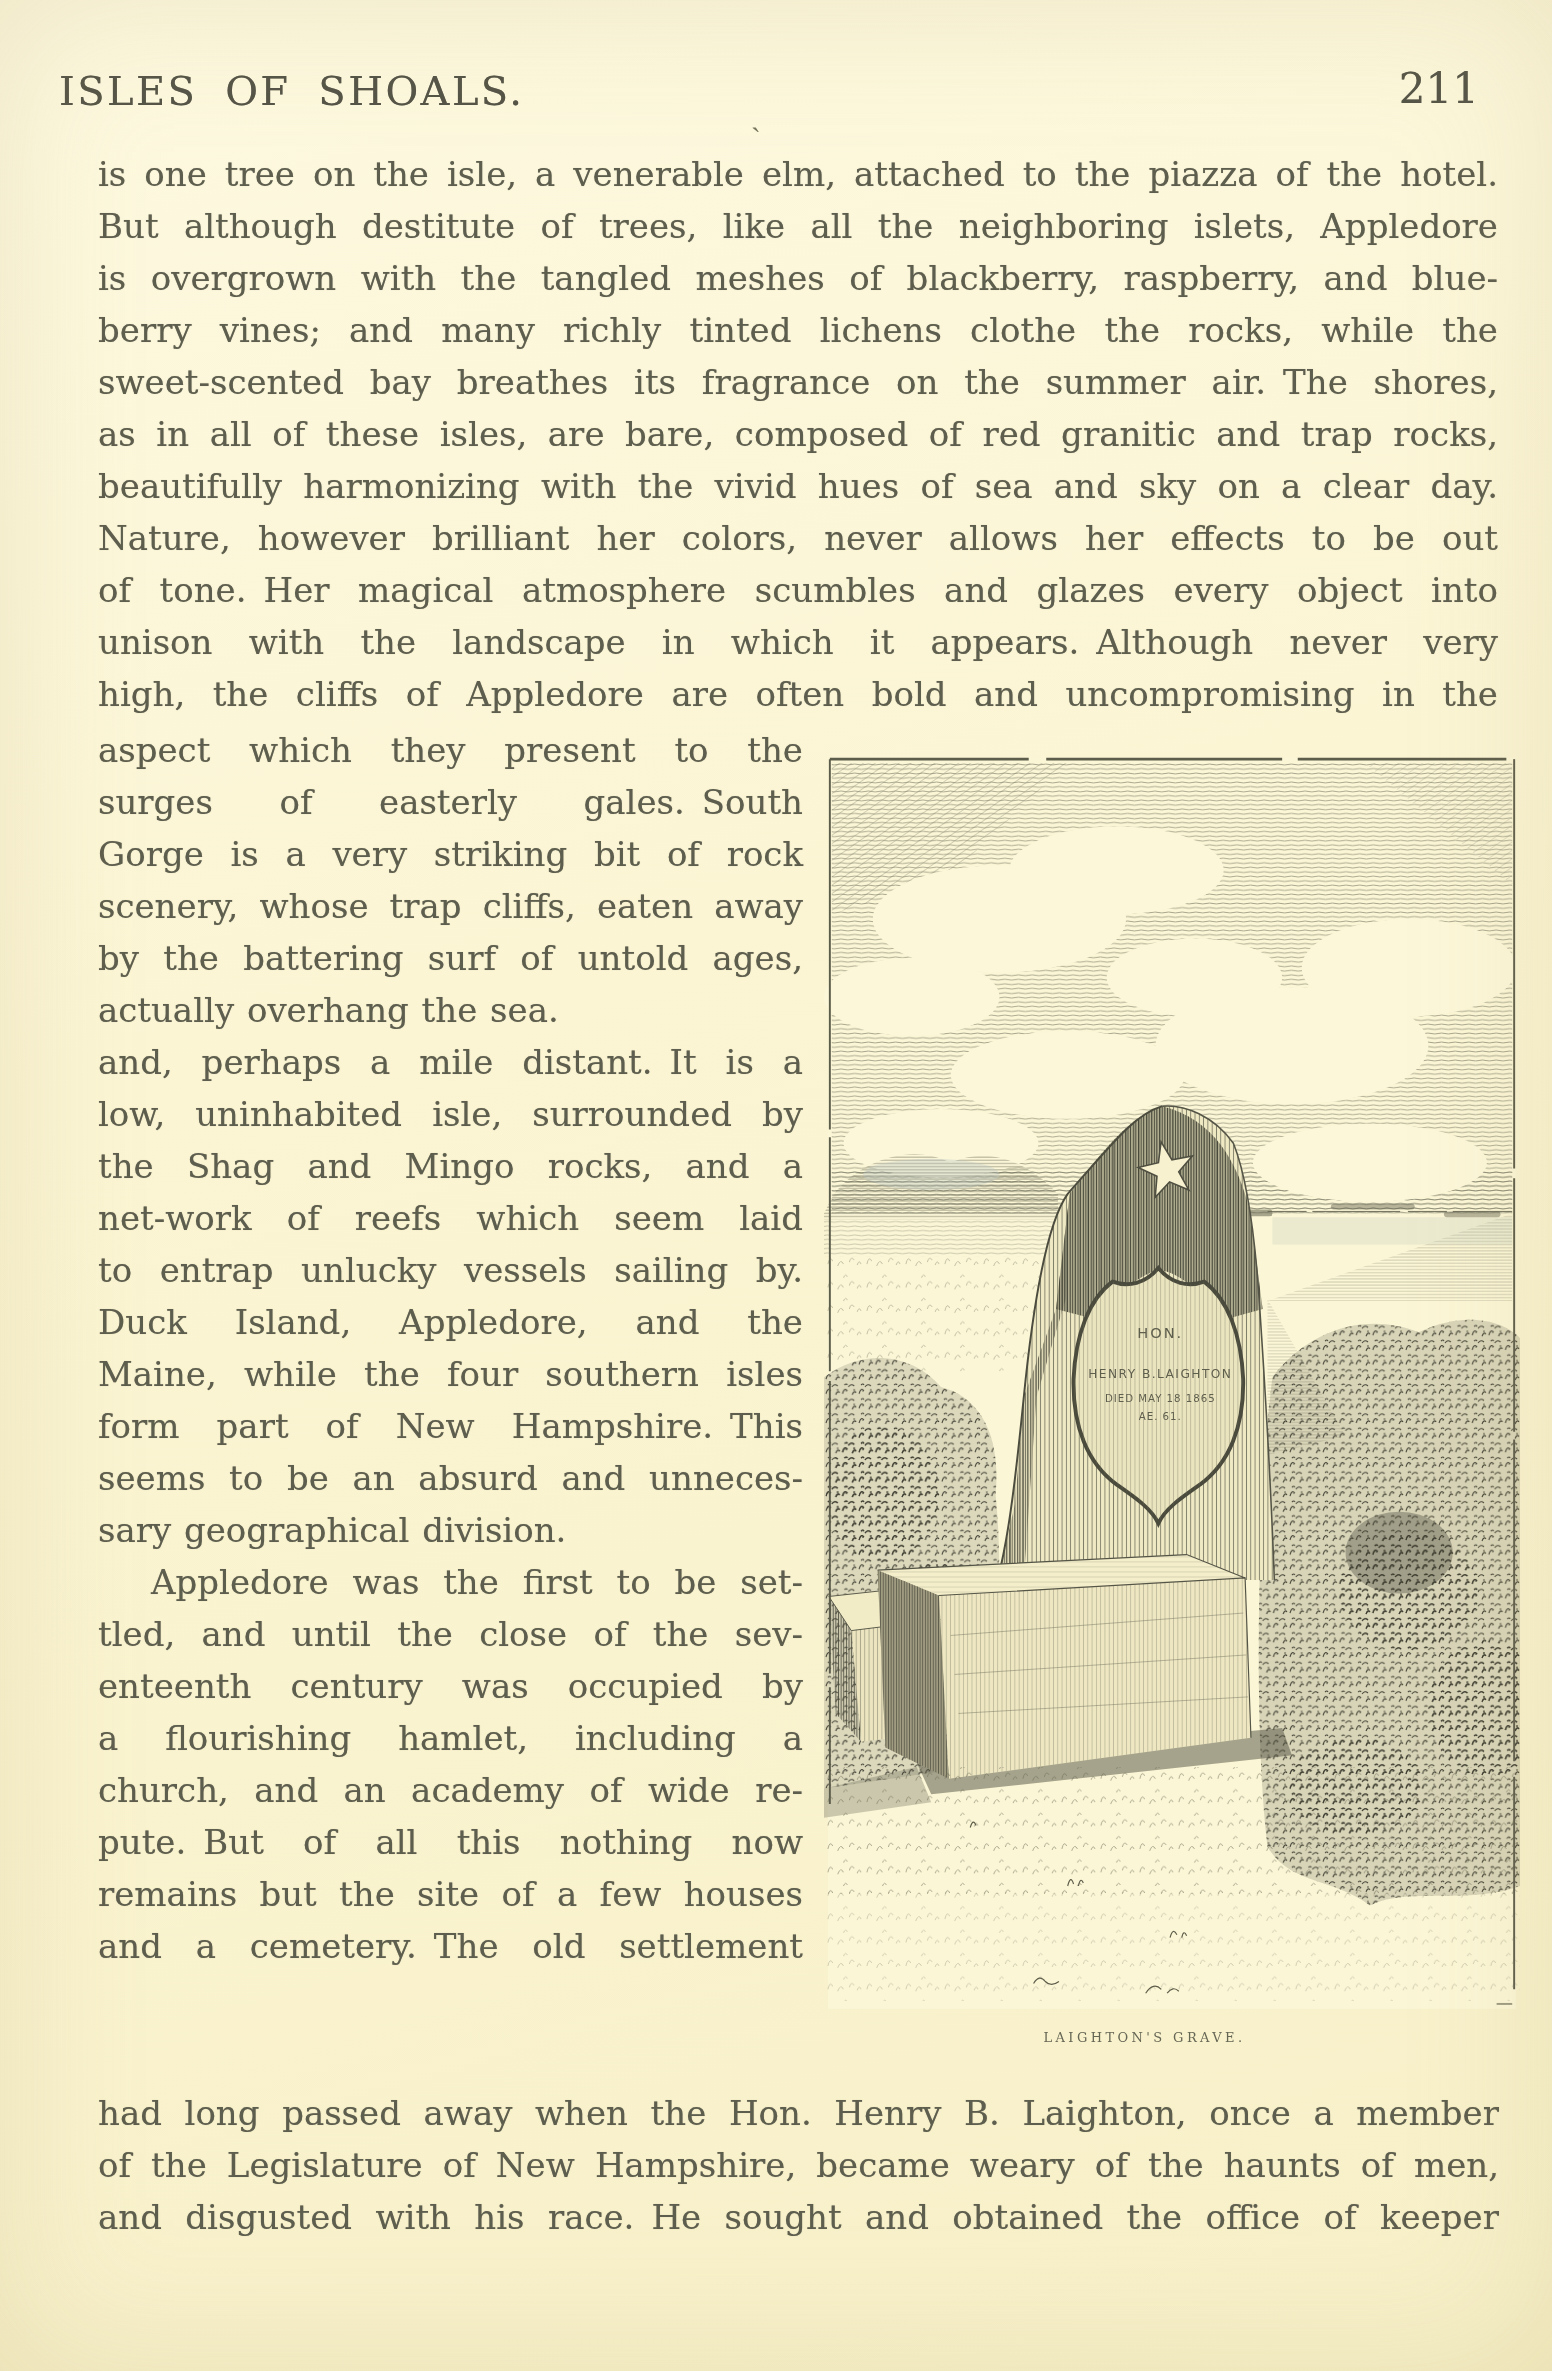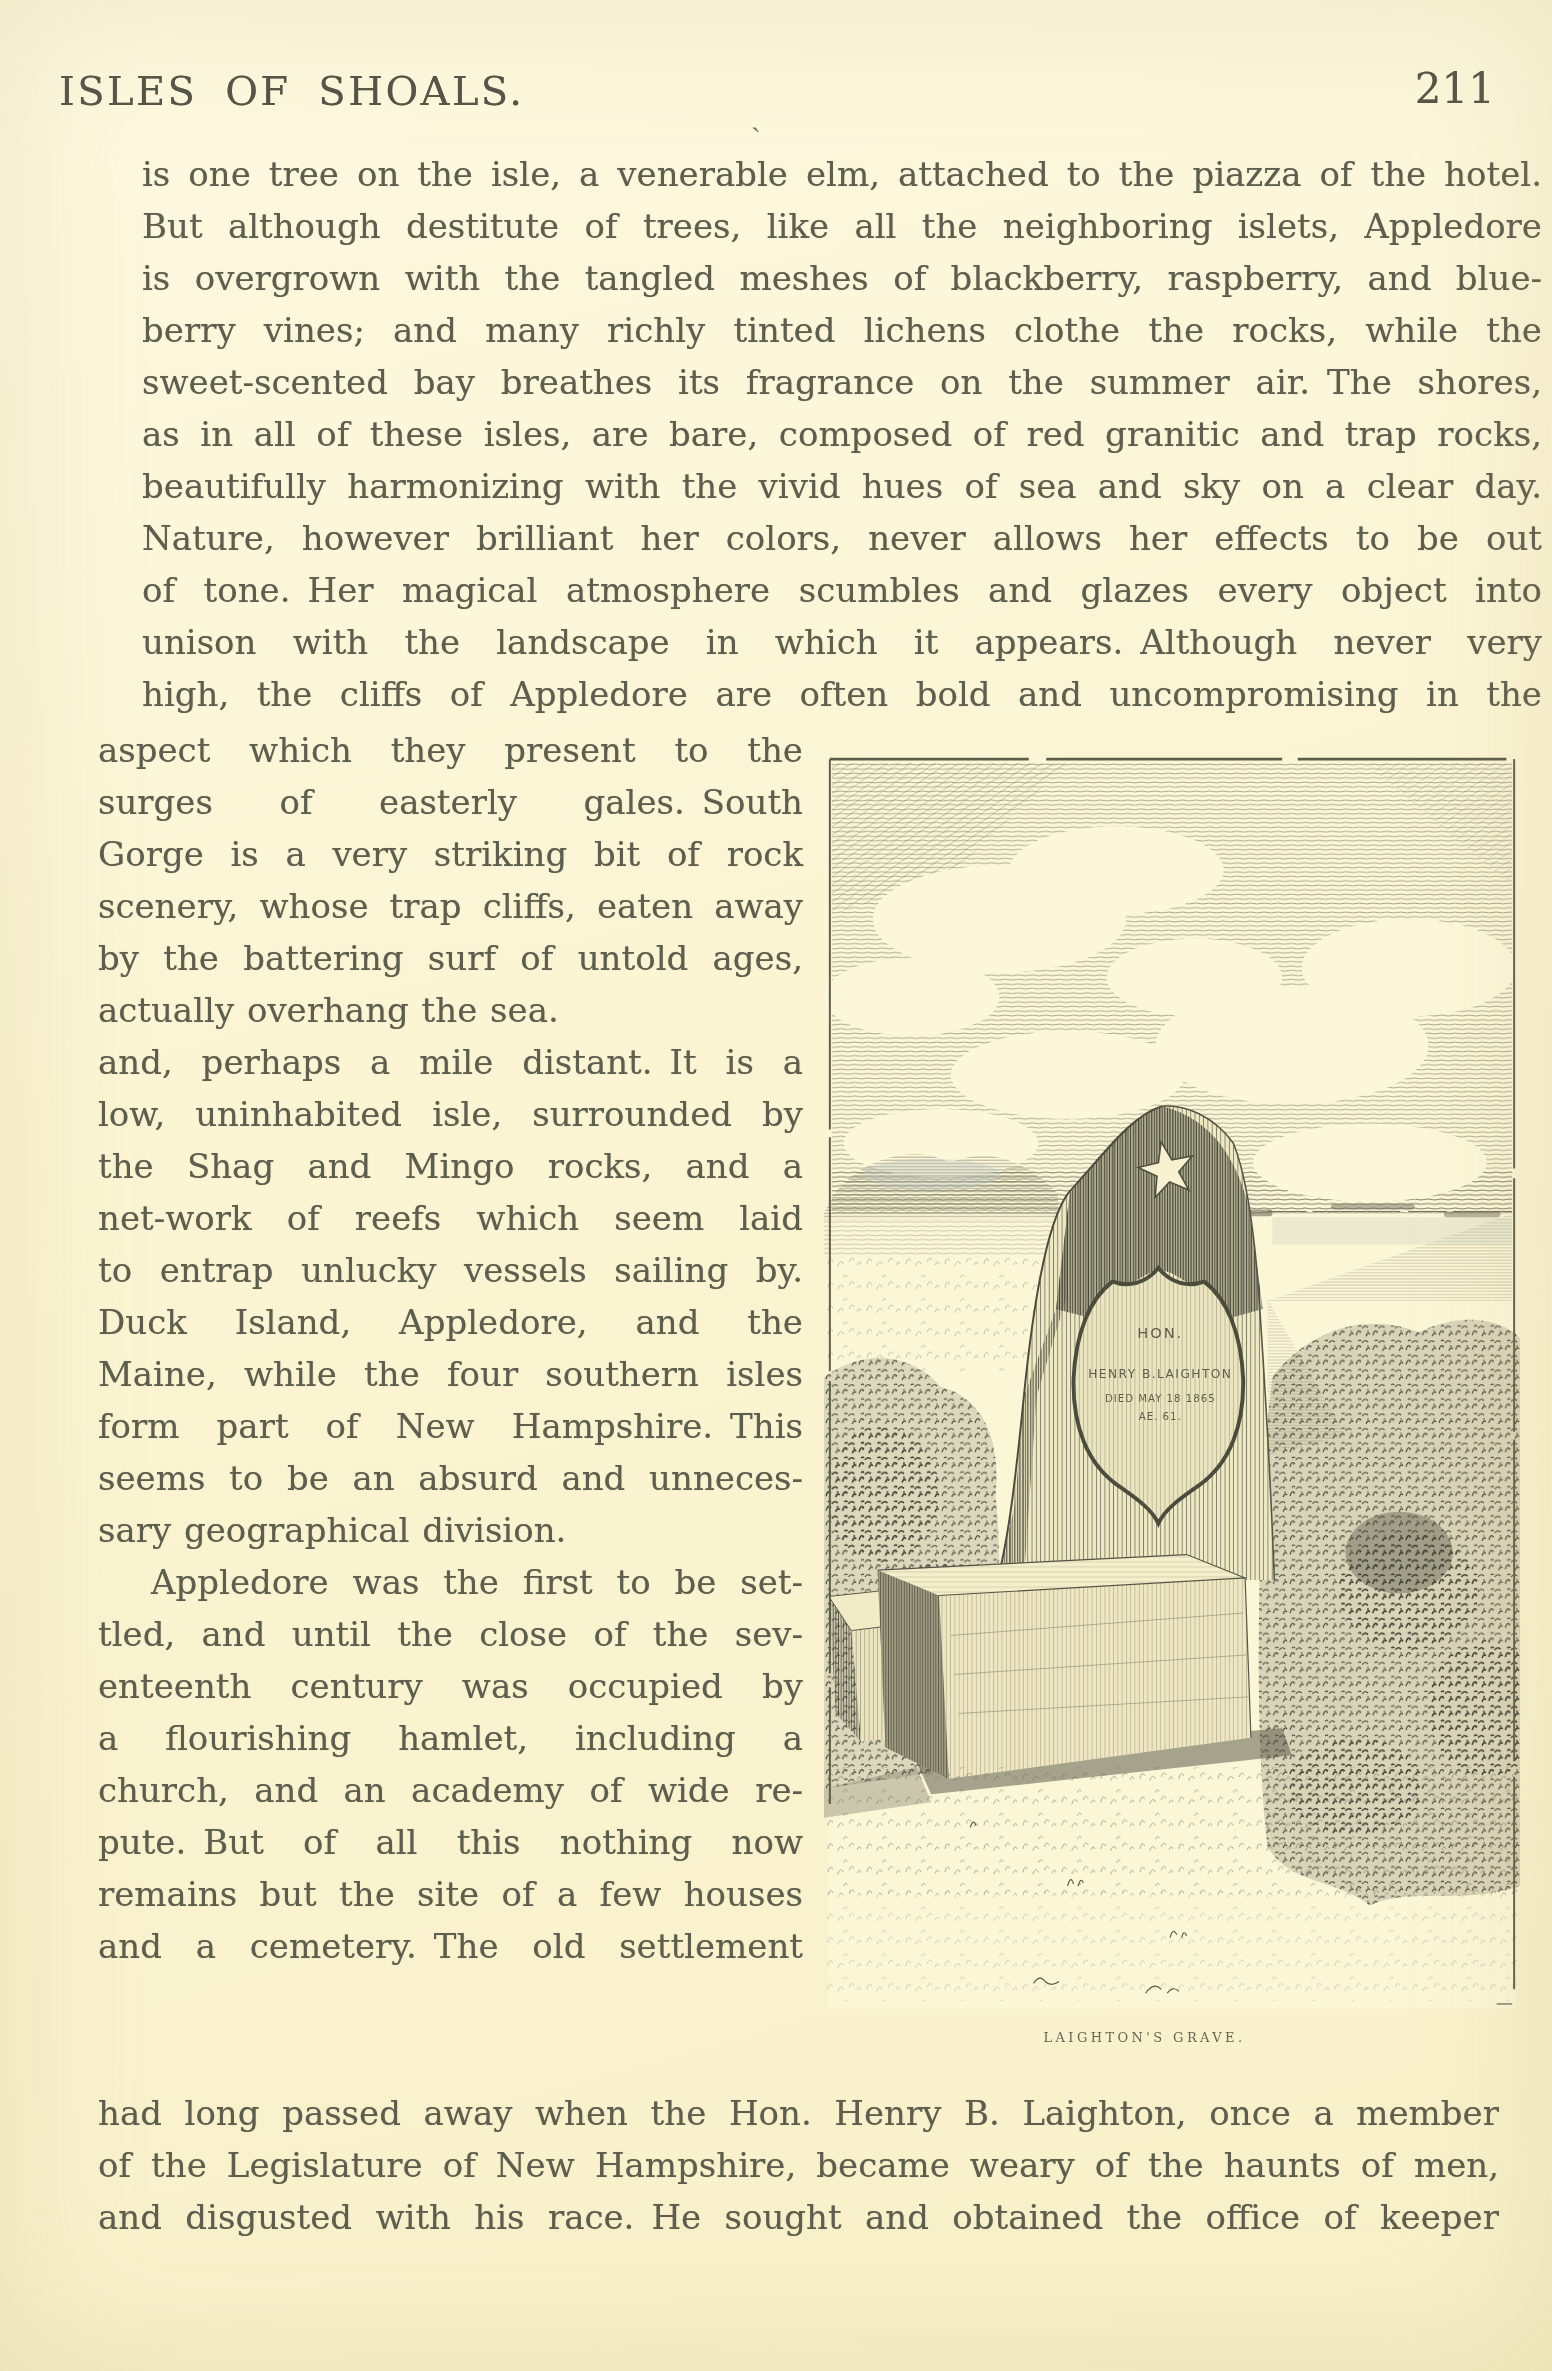--- a/index.html
+++ b/index.html
@@ -11,26 +11,26 @@
   .page::after{
     content:'';position:absolute;inset:0;pointer-events:none;
     box-shadow:inset 0 0 146px rgba(185,165,105,.22);
   }
   .header-title{
     position:absolute;top:68px;left:59px;width:1494px;text-align:left;
     font-size:40px;letter-spacing:2.4px;word-spacing:12.7px;color:#545447;
     text-shadow:0 0 0.6px rgba(84,84,71,.55);
   }
   .pagenum{
-    position:absolute;top:64px;right:58px;font-size:42px;color:#545447;
+    position:absolute;top:64px;right:74px;font-size:42px;color:#545447;
     text-shadow:0 0 0.6px rgba(84,84,71,.55);
   }
   .stray-mark{position:absolute;left:751px;top:99px;font-size:29px;color:#75755f;}
   .para{position:absolute;}
-  .para-top{left:98px;top:148px;width:1400px;margin-left:44px;}
+  .para-top{left:98px;top:148px;width:1400px;}
   .para-leftcol{left:98px;top:724px;width:705px;}
   .para-bottom{left:98px;top:2087px;width:1401px;}
   .tline{
     height:52px;line-height:52px;font-size:34px;
     text-align:justify;text-align-last:justify;text-justify:inter-word;
     word-spacing:2px;white-space:normal;
     color:#5e5e4e;text-shadow:0 0 0.7px rgba(94,94,78,.5);
   }
   .tline.nj{text-align-last:left;}
   .tline.ind{text-indent:53px;}

